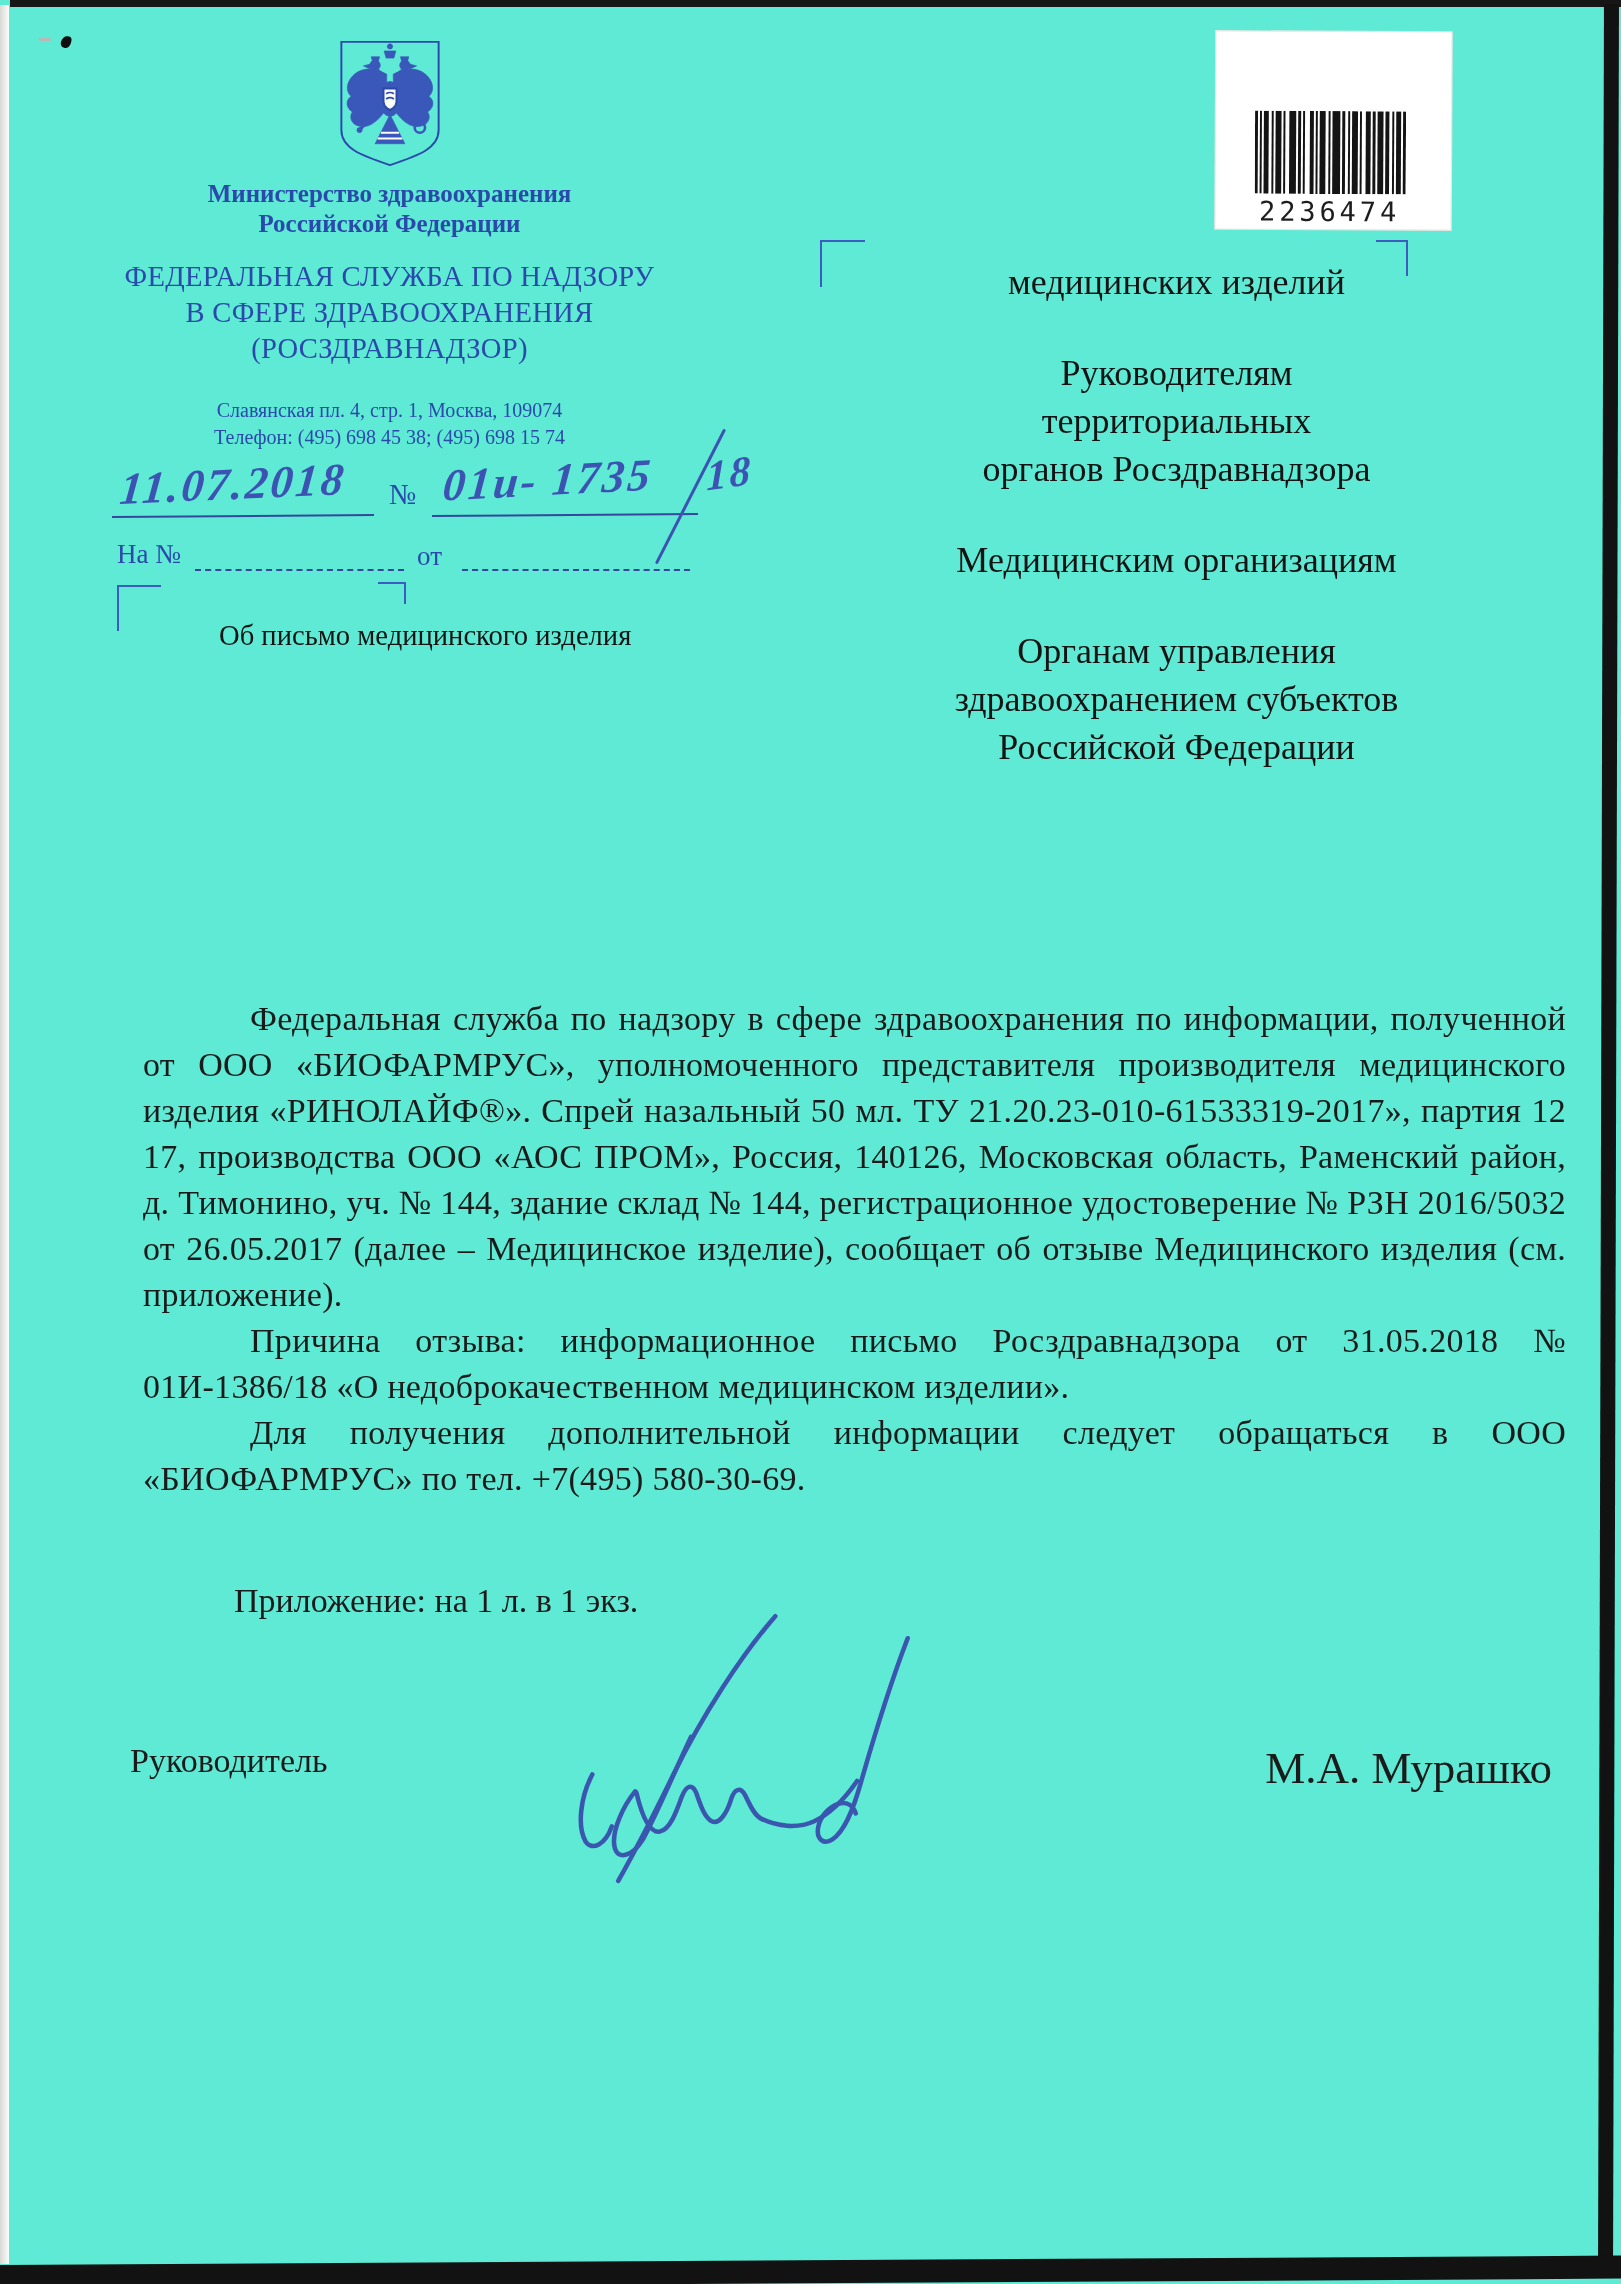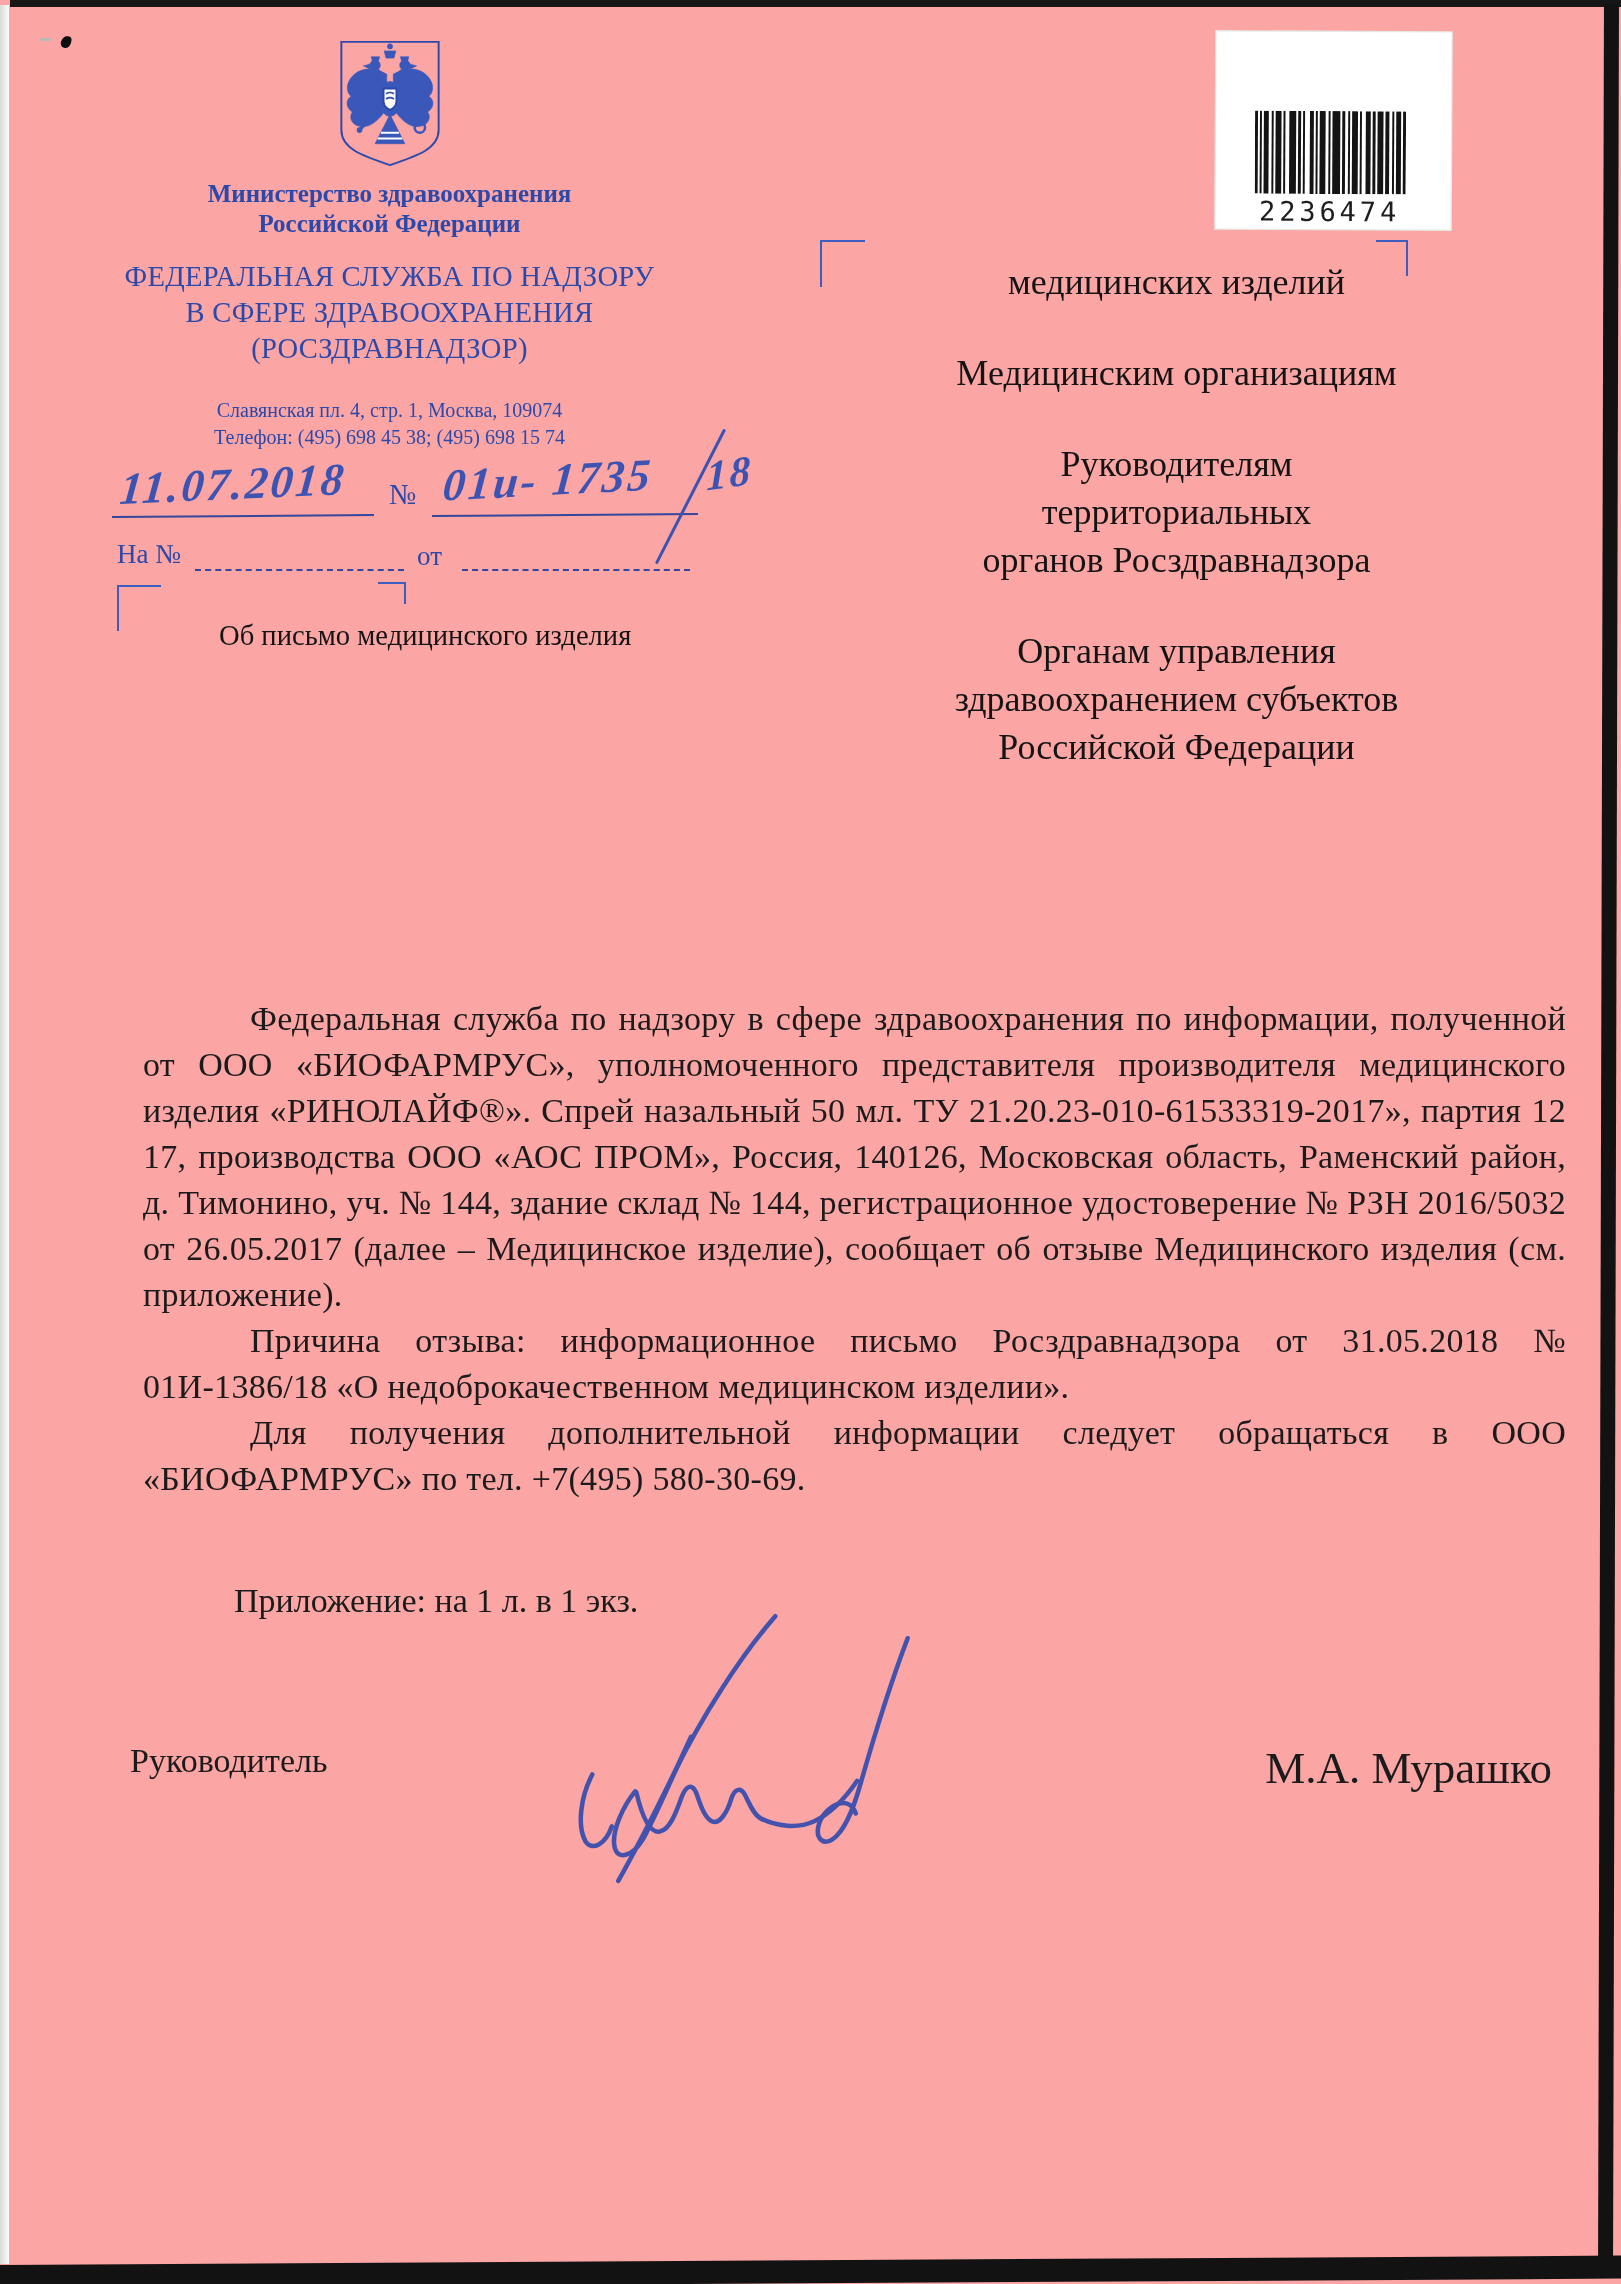--- a/index.html
+++ b/index.html
@@ -1,19 +1,19 @@
 <!DOCTYPE html>
 <html style="font-size:10.4px"><head>
 <meta charset="utf-8">
 <style>
   html,body { margin:0; padding:0; background:#6b6b6b; }
   .page {
     position:relative;
     width:1621px; height:2284px;
-    background:#fca5a5;
+    background:#5eead4;
     font-family:"Liberation Serif", serif;
     overflow:hidden;
   }
   .abs { position:absolute; }
 
   
   .scan-top    { left:10.4px; top:0; width:1611px; height:7.1px; background:#161616; }
   .scan-right  { left:1601px; top:3.9px; width:15px; height:2265px; background:#121212; transform:rotate(0.15deg); }
   .scan-bottom { left:-7.8px; top:2265px; width:1642px; height:23.4px; background:#121212;
                  transform:rotate(-0.33deg); transform-origin:left center; }
@@ -193,26 +193,26 @@
     <div class="barcode-number">2236474</div>
   </div>
 
   <div class="abs addressee-bracket-left"></div>
   <div class="abs addressee-bracket-right"></div>
   <div class="abs addressee-block">
     <div class="addressee-group">
       <div class="addressee-line">медицинских изделий</div>
     </div>
     <div class="addressee-group">
-      <div class="addressee-line">Медицинским организациям</div>
-    </div>
-    <div class="addressee-group">
       <div class="addressee-line">Руководителям</div>
       <div class="addressee-line">территориальных</div>
       <div class="addressee-line">органов Росздравнадзора</div>
+    </div>
+    <div class="addressee-group">
+      <div class="addressee-line">Медицинским организациям</div>
     </div>
     <div class="addressee-group">
       <div class="addressee-line">Органам управления</div>
       <div class="addressee-line">здравоохранением субъектов</div>
       <div class="addressee-line">Российской Федерации</div>
     </div>
   </div>
 
   <div class="abs body-text">
     <p>Федеральная служба по надзору в сфере здравоохранения по информации, полученной от ООО «БИОФАРМРУС», уполномоченного представителя производителя медицинского изделия «РИНОЛАЙФ®». Спрей назальный 50 мл. ТУ 21.20.23-010-61533319-2017», партия 12 17, производства ООО «АОС ПРОМ», Россия, 140126, Московская область, Раменский район, д. Тимонино, уч. № 144, здание склад № 144, регистрационное удостоверение № РЗН 2016/5032 от 26.05.2017 (далее – Медицинское изделие), сообщает об отзыве Медицинского изделия (см. приложение).</p>

